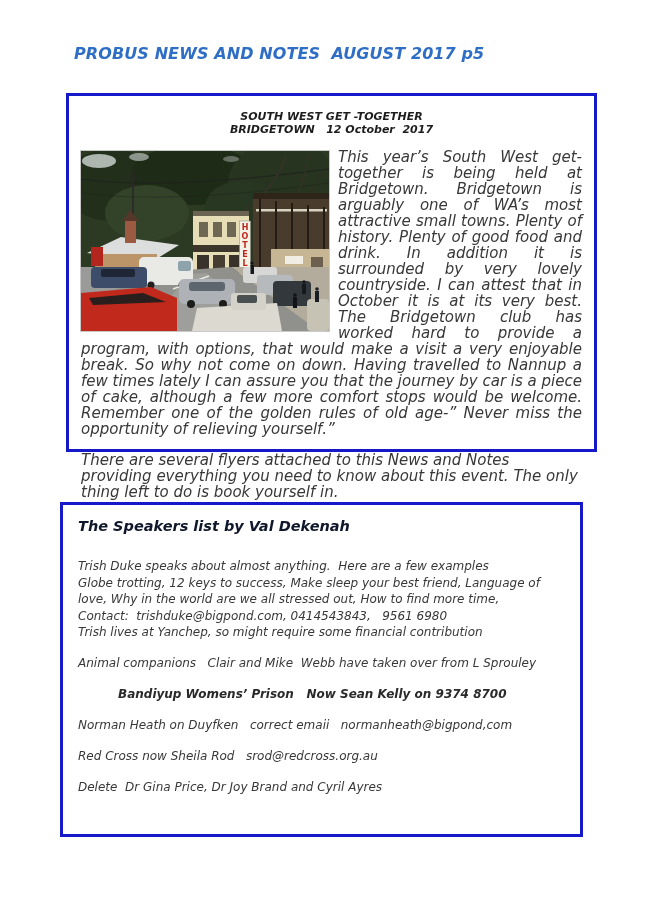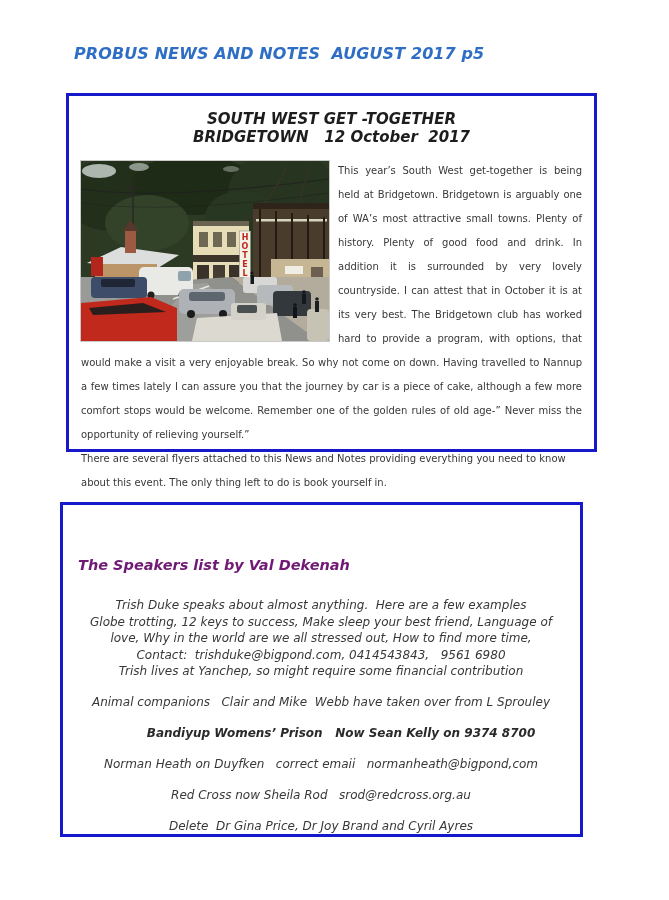--- a/index.html
+++ b/index.html
@@ -12,42 +12,42 @@
     position:absolute; left:74px; top:44px;
     font-style:italic; font-weight:bold; font-size:16px;
     color:#2f6ec5; white-space:pre-wrap; letter-spacing:0.1px;
   }
   .box {
     position:absolute; border:3px solid #1619c9; background:#ffffff;
   }
   .box1 { left:66px; top:93px; width:531px; height:359px; padding:8px 12px 0 12px; }
   .box1 h1, .box1 h2 {
     text-align:center; font-style:italic; font-weight:bold;
-    font-size:15px; color:#1d1d1d; white-space:pre-wrap;
+    font-size:11px; color:#1d1d1d; white-space:pre-wrap;
   }
   .box1 h1 { margin-top:6px; }
   .box1 h2 { margin-top:0; margin-bottom:13px; }
   .photo {
     float:left; width:248px; height:180px; margin:2px 9px 2px 0;
     outline:1px solid #c9c9c9; overflow:hidden;
   }
   .photo svg { display:block; }
   .body-text {
-    font-size:10px; line-height:24px;
+    font-style:italic; font-size:15px; line-height:16px;
     color:#383838; text-align:justify;
   }
-  .body-text.second { clear:left; text-align:left; }
+  .body-text.second { clear:left; margin-top:15px; text-align:left; }
   .box2 { left:60px; top:502px; width:523px; height:335px; padding:13px 16px 0 15px; }
   .box2 h3 {
     font-style:italic; font-weight:bold; font-size:14.5px;
-    color:#701a75; margin-bottom:24px;margin-top:39px;
+    color:#0f172a; margin-bottom:24px;
   }
   .entry {
     font-style:italic; font-size:12px; line-height:16.5px;
-    color:#383838; white-space:pre-wrap; margin-bottom:14.5px;text-align:center;
+    color:#383838; white-space:pre-wrap; margin-bottom:14.5px;
   }
   .entry.bold { font-weight:bold; color:#2a2a2a;margin-left:40px; }
 </style>
 </head>
 <body>
 
 <div class="page-header">PROBUS NEWS AND NOTES  AUGUST 2017 p5</div>
 
 <section class="box box1">
   <h1>SOUTH WEST GET -TOGETHER</h1>

